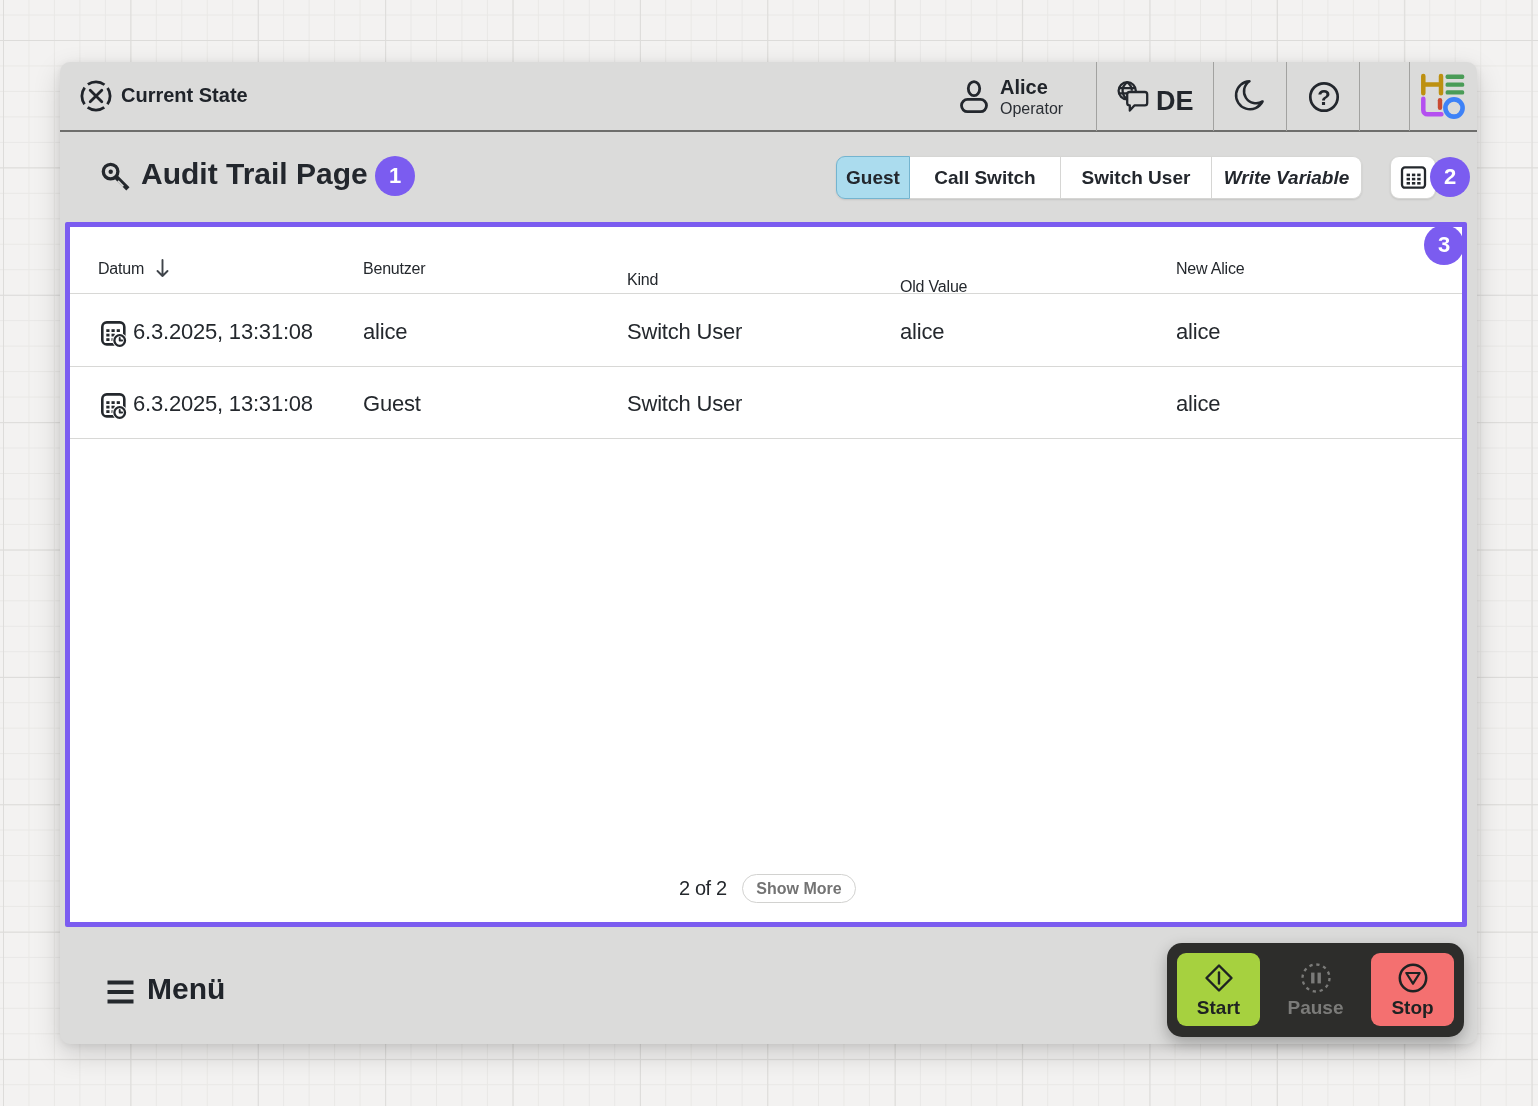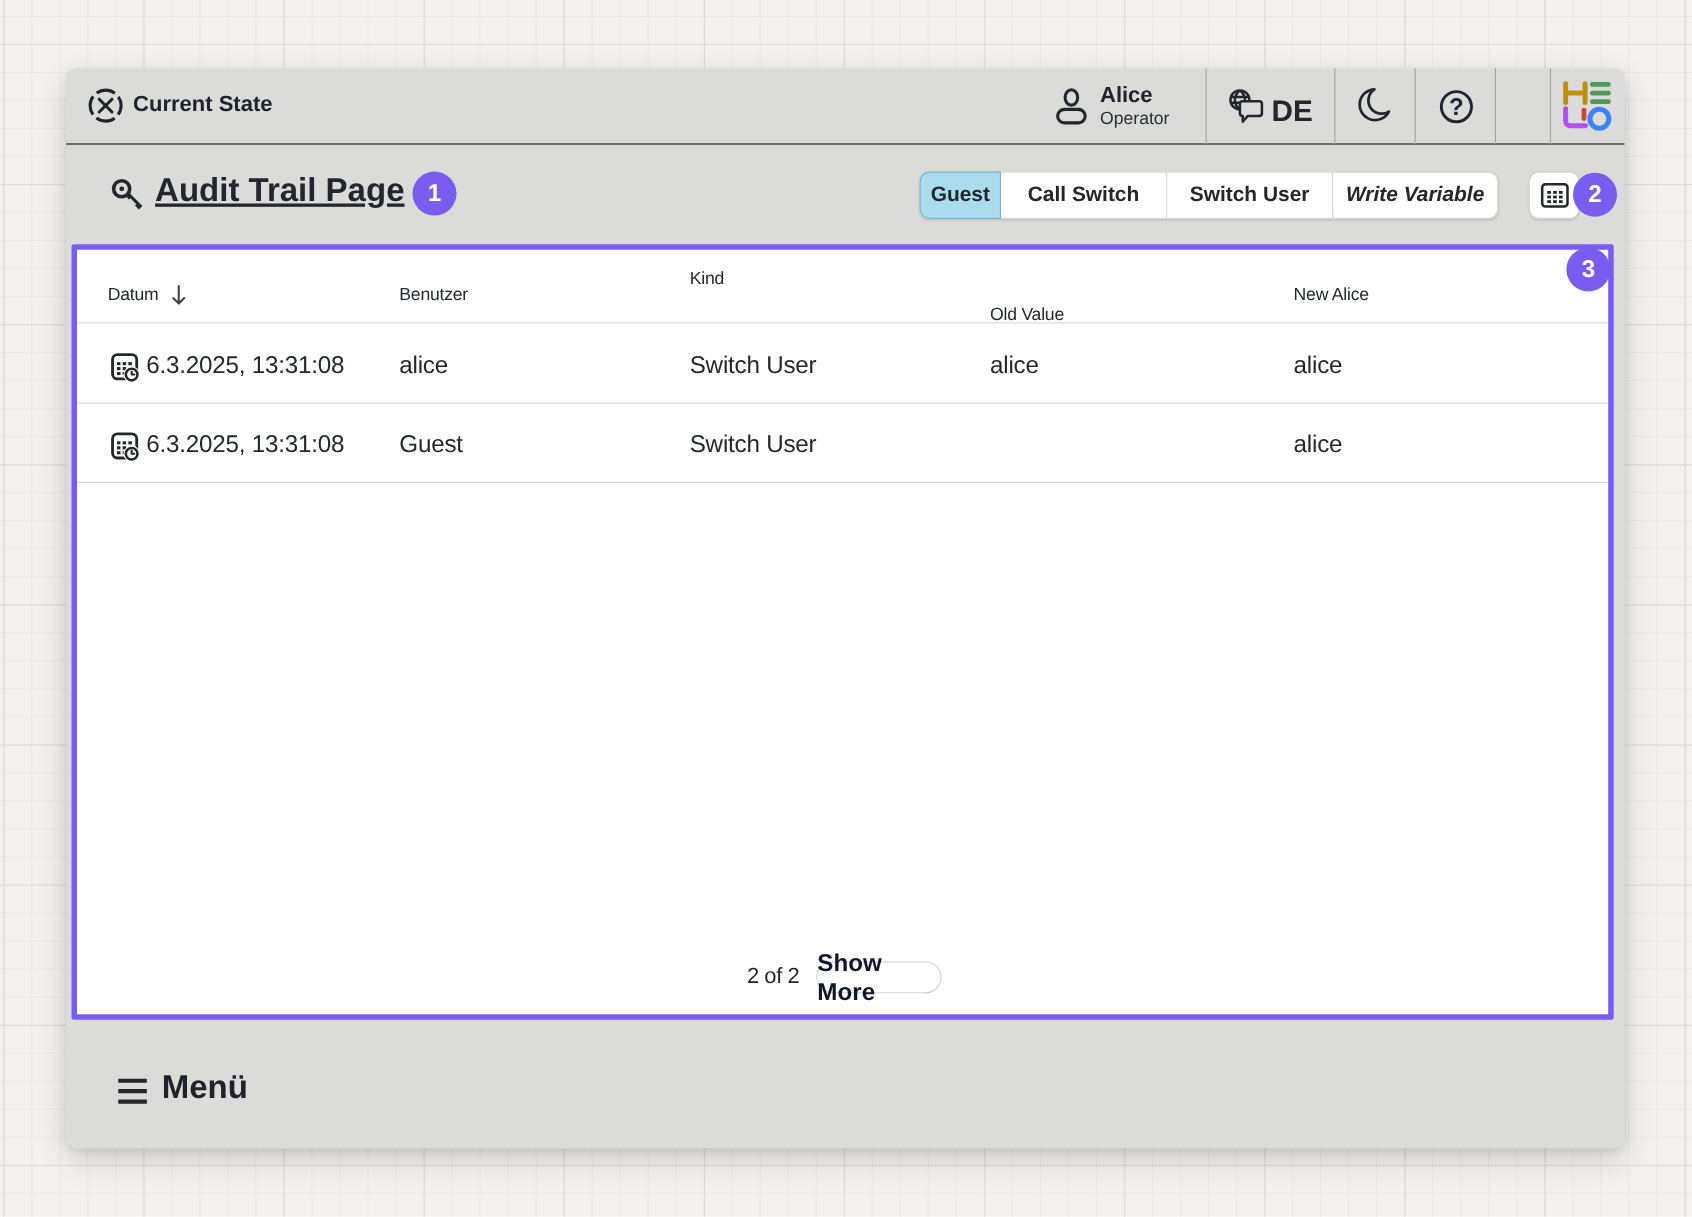--- a/index.html
+++ b/index.html
@@ -24,39 +24,39 @@
     box-shadow:0 10px 28px rgba(0,0,0,.16), 0 2px 8px rgba(0,0,0,.08);
   }
   .topbar { position:absolute; left:0; top:0; width:100%; height:69.5px;
     border-bottom:2px solid #6e6e6c; border-radius:10px 10px 0 0; }
   .vdiv { position:absolute; top:0; width:1px; height:69px; background:#a2a2a0; }
   .cs-label { position:absolute; left:61px; top:22px; font-size:20px; font-weight:bold; color:#20242a; }
   .alice { position:absolute; left:940px; top:15px; line-height:1; }
   .alice .n { font-size:20px; font-weight:bold; color:#20242a; }
   .alice .r { font-size:16px; color:#2a2e34; margin-top:4px; }
   .de { position:absolute; left:1096px; top:24px; font-size:27px; font-weight:bold; color:#23272d; }
-  .title { position:absolute; left:81px; top:95px; font-size:30px; font-weight:bold; color:#23272d;text-decoration:underline; }
+  .title { position:absolute; left:81px; top:95px; font-size:30px; font-weight:bold; color:#23272d; }
   .badge { position:absolute; width:40px; height:40px; border-radius:50%; background:#7b5cf0;
     color:#fff; font-size:22px; font-weight:bold; text-align:center; line-height:40px; }
   .filters { position:absolute; left:776px; top:94px; height:43px; display:flex;
     border-radius:9px; box-shadow:0 1px 2px rgba(0,0,0,.10); }
   .seg { height:43px; display:flex; align-items:center; justify-content:center;
     font-size:19px; font-weight:bold; color:#23272d; background:#fff; border:1px solid #d6d6d4; border-left:none; }
   .seg.first { border-left:1px solid #74b4cf; border-radius:9px 0 0 9px; background:#abdcee; border-top-color:#74b4cf; border-bottom-color:#74b4cf; border-right:1px solid #74b4cf;}
   .seg.last { border-radius:0 9px 9px 0;font-style:italic; }
   .iconbtn { position:absolute; left:1330px; top:94px; width:46px; height:43px; background:#fff;
     border:1px solid #d6d6d4; border-radius:9px; display:flex; align-items:center; justify-content:center;
     box-shadow:0 1px 2px rgba(0,0,0,.10); }
   .tablebox { position:absolute; left:5px; top:160px; width:1402px; height:705px;
     background:#fff; border:5px solid #7b5cf0; border-radius:2px; }
   .hdr { font-size:16px !important; letter-spacing:-0.2px; color:#3f444a; }
   .cell { position:absolute; font-size:22px; letter-spacing:-0.2px; color:#24282d; white-space:nowrap; }
   .rowline { position:absolute; left:0; width:100%; height:1px; background:#d8d8d6; }
   .pill { position:absolute; left:672px; top:647px; width:114px; height:29px; background:#fff;
-    border:1px solid #d2d2d0; border-radius:15px; font-size:22px; color:#0f172a; font-weight:700;
+    border:1px solid #d2d2d0; border-radius:15px; font-size:16px; color:#737373; font-weight:700;
     display:flex; align-items:center; justify-content:center; }
   .menu-label { position:absolute; left:87px; top:910px; font-size:30px; font-weight:bold; color:#20242a; }
   .controls { position:absolute; left:1107px; top:881px; width:297px; height:94px; background:#2d2d2b;
     border-radius:15px; box-shadow:0 6px 16px rgba(0,0,0,.28); }
   .ctl { position:absolute; top:10px; width:83px; height:73px; border-radius:9px;
     display:flex; flex-direction:column; align-items:center; }
   .ctl .lbl { font-size:19px; font-weight:bold; margin-top:2px; }
   .start { left:10px; background:#a6d13f; color:#1e2222; }
   .pause { left:107px; color:#7b7b79; }
   .stop { left:204px; background:#f47070; color:#1e2222; }
@@ -150,21 +150,21 @@
     </svg>
   </div>
   <div class="badge" style="left:1370px; top:95px;">2</div>
 
   <div class="tablebox">
     <div class="hdr cell" style="left:28px; top:33px;">Datum</div>
     <svg class="abs" style="left:86px; top:31px;" width="13" height="21" viewBox="0 0 13 21" fill="none" stroke="#3f444a" stroke-width="1.9" stroke-linecap="round" stroke-linejoin="round">
       <path d="M6.5 2 V18 M1.5 13 L6.5 18 L11.5 13"></path>
     </svg>
     <div class="hdr cell" style="left:293px; top:33px;">Benutzer</div>
-    <div class="hdr cell" style="left:557px; top:18px;">Kind</div>
+    <div class="hdr cell" style="left:557px; top:44px;">Kind</div>
     <div class="hdr cell" style="left:830px; top:51px;">Old Value</div>
     <div class="hdr cell" style="left:1106px; top:33px;">New Alice</div>
     <div class="rowline" style="top:66px;"></div>
 
     <svg class="abs cal" style="left:30px; top:92px;" width="28" height="28" viewBox="0 0 28 28" fill="none">
       <rect x="2.3" y="3.4" width="22" height="22" rx="4.5" stroke="#24282d" stroke-width="2.6"></rect>
       <g fill="#24282d">
         <rect x="6.3" y="10.2" width="3.2" height="2.8"></rect>
           <rect x="11.5" y="10.2" width="3.2" height="2.8"></rect>
           <rect x="16.7" y="10.2" width="3.2" height="2.8"></rect>
@@ -208,13 +208,39 @@
     <div class="cell" style="left:609px; top:650px; font-size:20px !important; letter-spacing:-0.4px;">2 of 2</div>
     <div class="pill">Show More</div>
   </div>
   <div class="badge" style="left:1364px; top:163px;">3</div>
 
   <svg class="abs" style="left:47px; top:915px;" width="27" height="26" viewBox="0 0 27 26" fill="none" stroke="#24282c" stroke-width="3.8">
     <path d="M0.5 5.5 H26.5 M0.5 15 H26.5 M0.5 24.5 H26.5"></path>
   </svg>
   <div class="menu-label">Menü</div>
 
+  <div class="controls">
+    <div class="ctl start">
+      <svg style="margin-top:8px;" width="34" height="34" viewBox="0 0 34 34" fill="none" stroke="#1e2222" stroke-width="2.4">
+        <path d="M17 4.5 L29.5 17 L17 29.5 L4.5 17 Z" stroke-linejoin="round"></path>
+        <path d="M17 11.5 V22.5" stroke-linecap="round"></path>
+      </svg>
+      <div class="lbl">Start</div>
+    </div>
+    <div class="ctl pause">
+      <svg style="margin-top:8px;" width="34" height="34" viewBox="0 0 34 34" fill="none" stroke="#7b7b79">
+        <circle cx="17" cy="17" r="13.5" stroke-width="2.3" stroke-dasharray="3.25 3.81"></circle>
+        <g fill="#7b7b79" stroke="none">
+          <rect x="12.1" y="11.6" width="3.4" height="10.8"></rect>
+          <rect x="18.5" y="11.6" width="3.4" height="10.8"></rect>
+        </g>
+      </svg>
+      <div class="lbl">Pause</div>
+    </div>
+    <div class="ctl stop">
+      <svg style="margin-top:8px;" width="34" height="34" viewBox="0 0 34 34" fill="none" stroke="#1e2222">
+        <circle cx="17" cy="17" r="13.2" stroke-width="2.5"></circle>
+        <path d="M10.3 12 H23.7 L17 22.7 Z" stroke-width="2.2" stroke-linejoin="round"></path>
+      </svg>
+      <div class="lbl">Stop</div>
+    </div>
+  </div>
 </div>
 
 </body></html>

